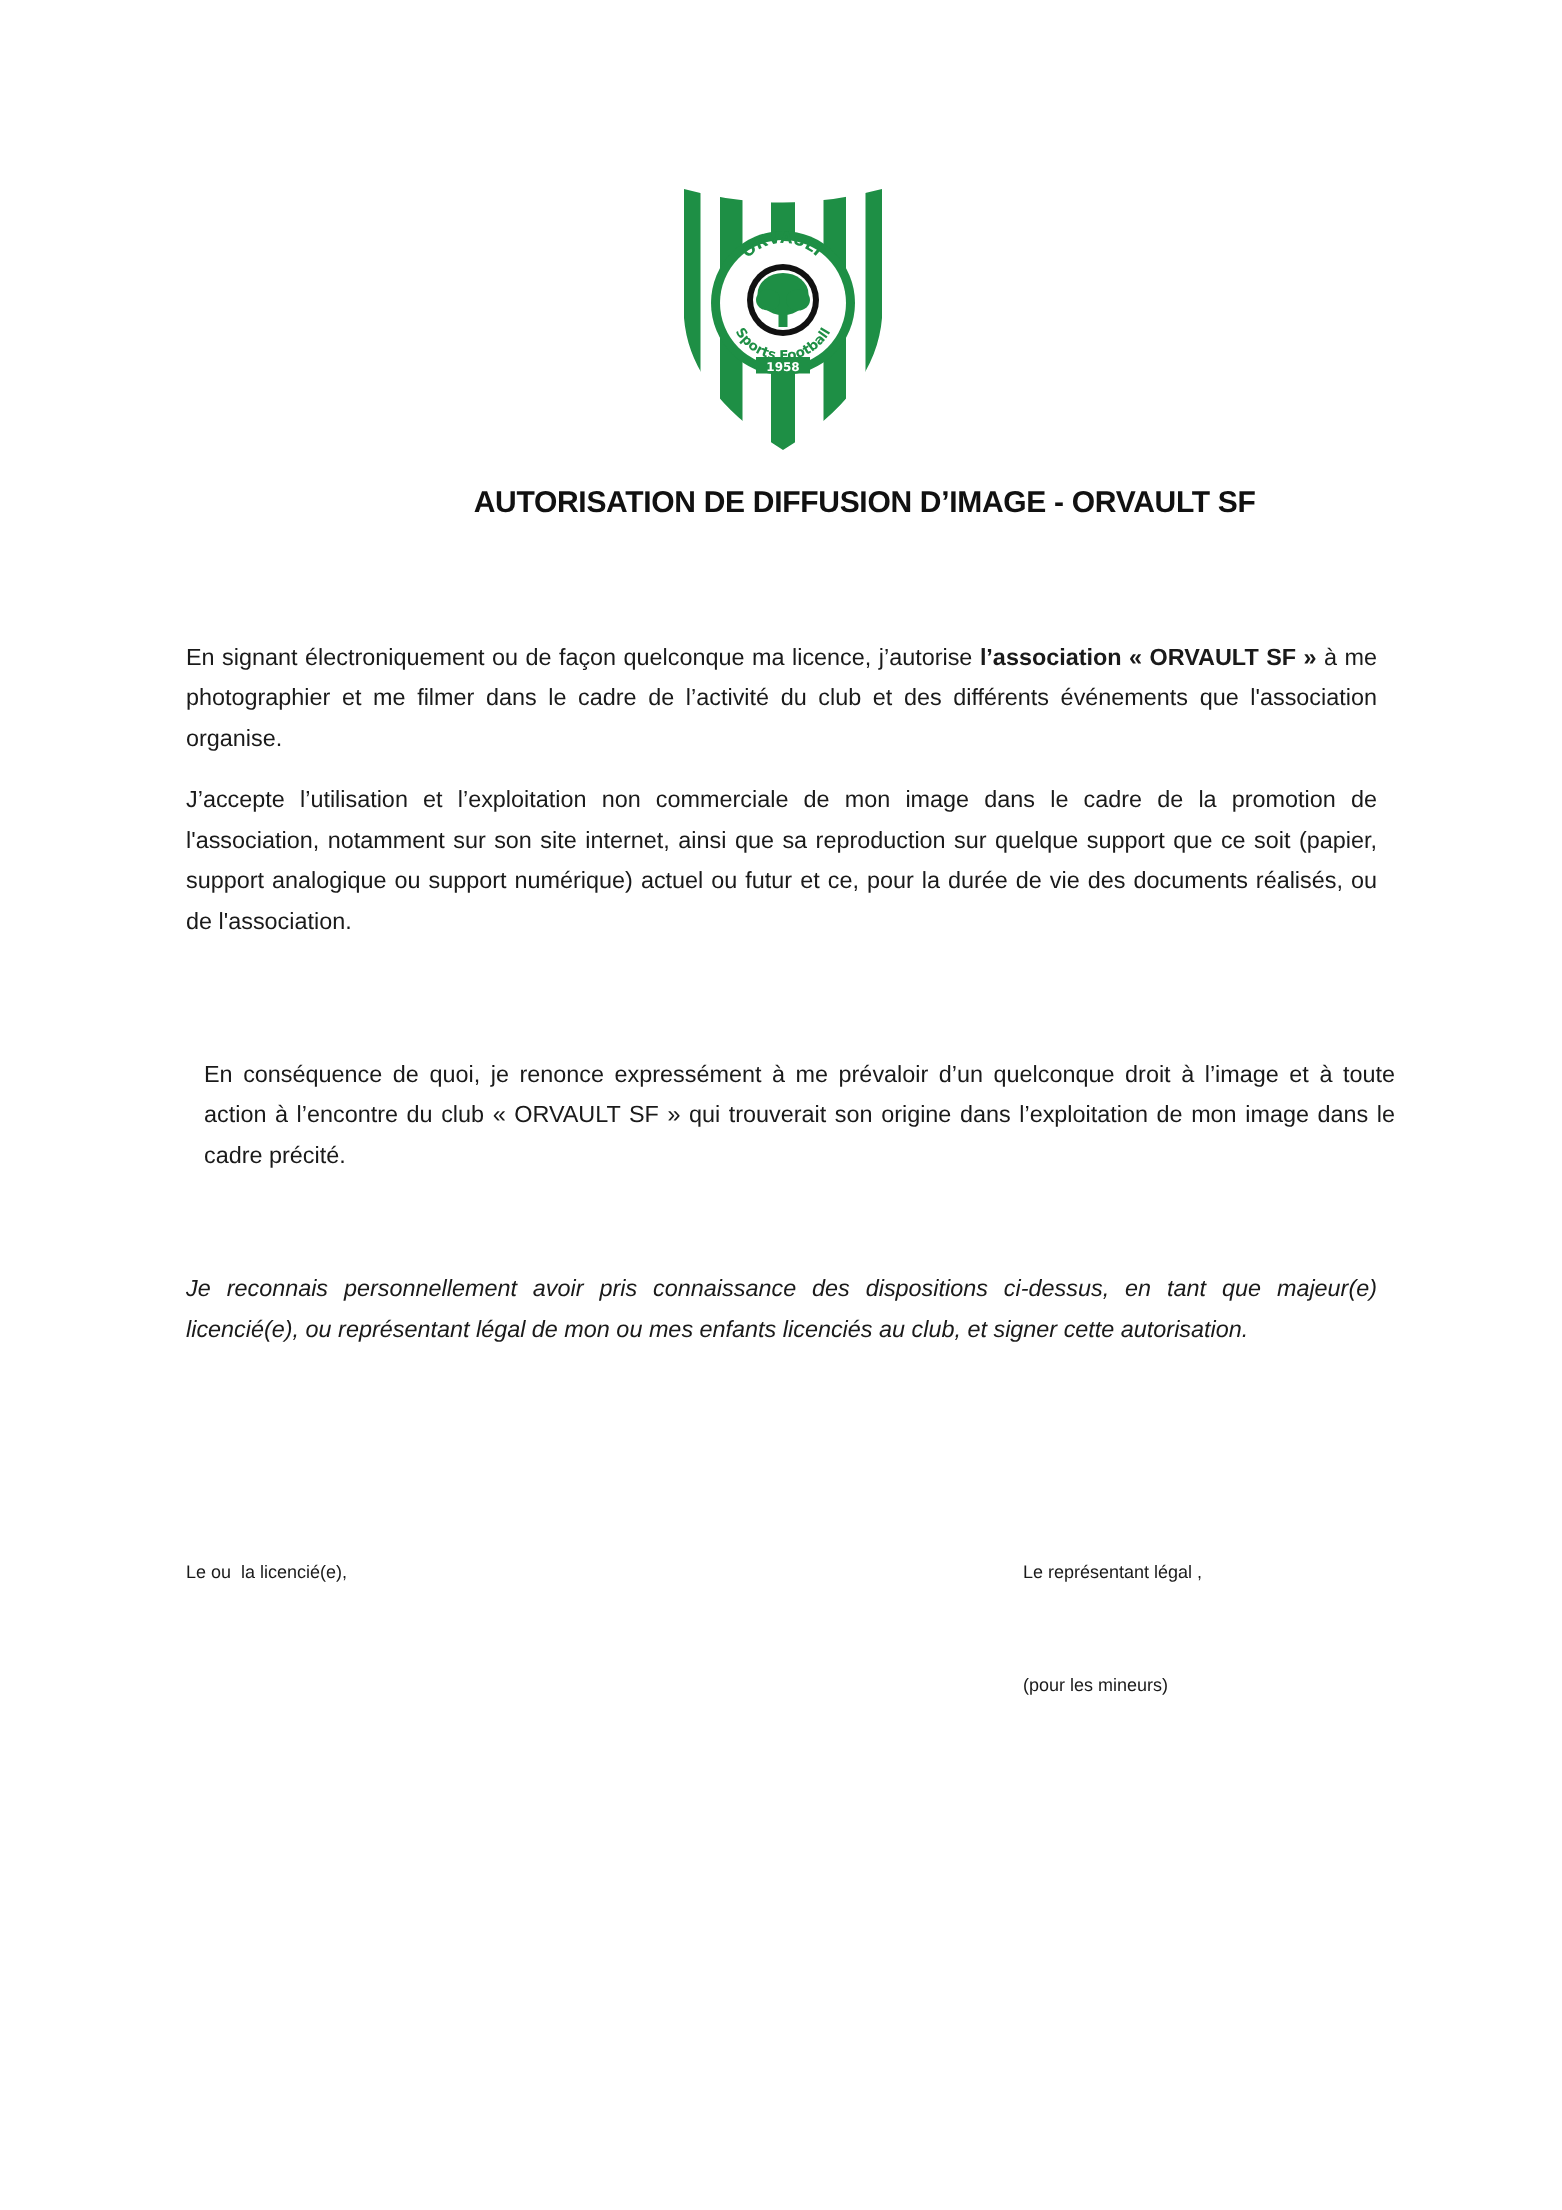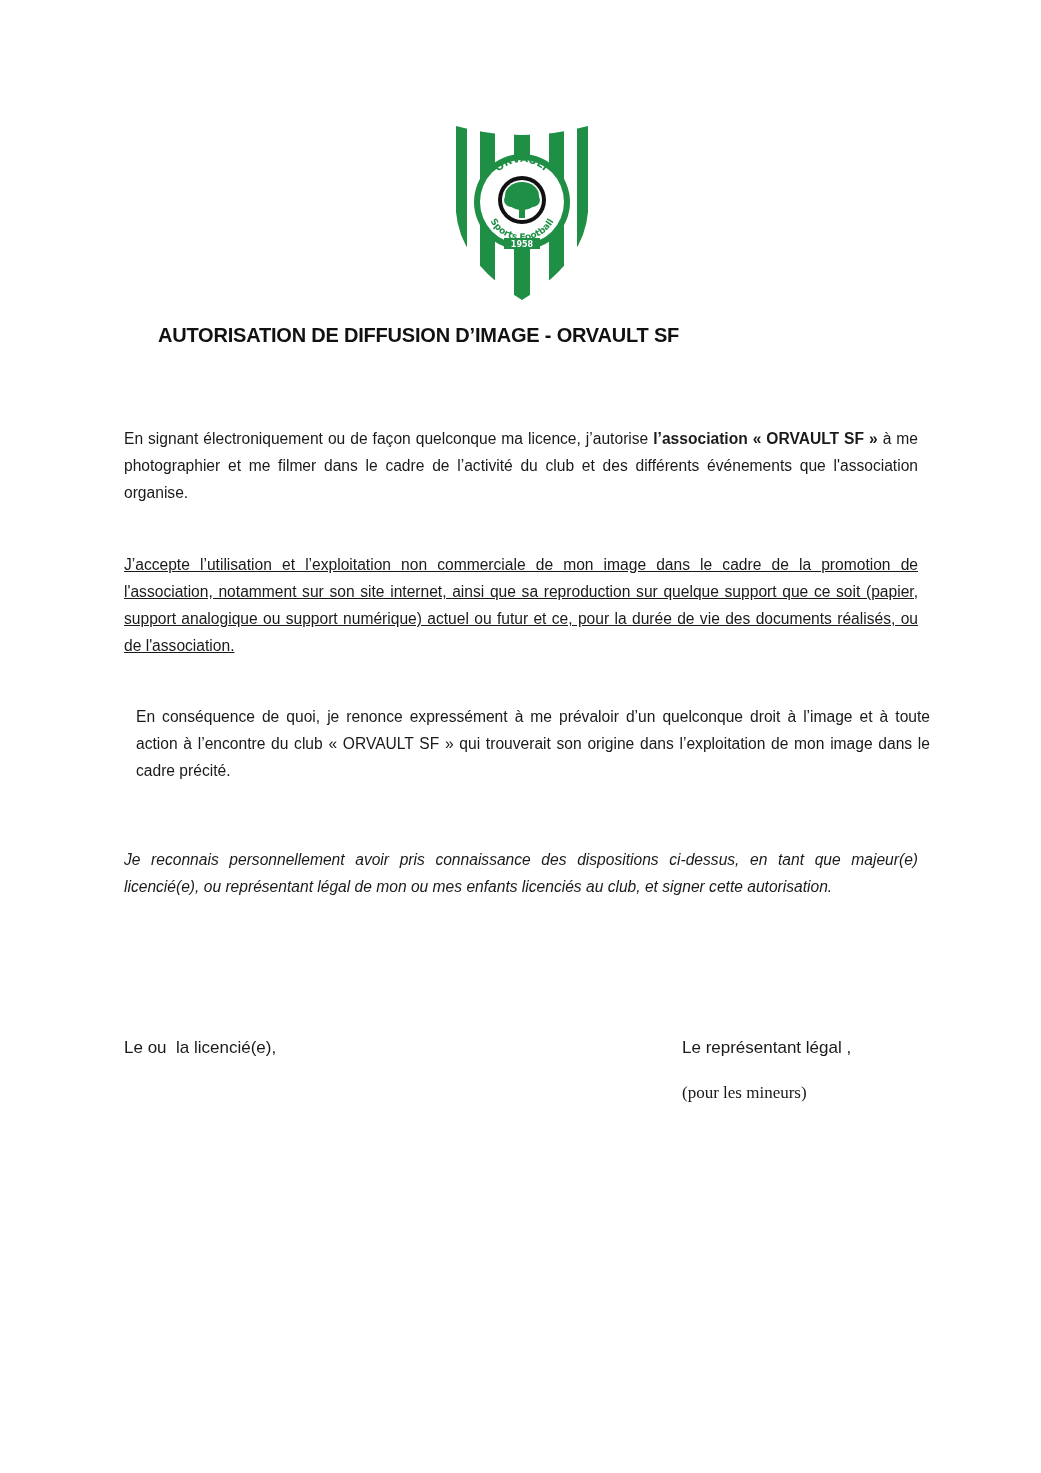--- a/index.html
+++ b/index.html
@@ -20,50 +20,50 @@
       left: 452px;
       top: 122px;
       width: 140px;
       height: 180px;
     }
     .title {
       position: absolute;
       left: 0;
       width: 837px;
       top: 324px;
-      text-align: center;
+      text-align: right;
       font-size: 20px;
       font-weight: bold;
       color: #111;
       letter-spacing: -0.2px;
     }
     .para {
       position: absolute;
       left: 124px;
       width: 794px;
       font-size: 15.6px;
       line-height: 27px;
       text-align: justify;
       color: #1a1a1a;
     }
     .p1 { top: 425px; }
-    .p2 { top: 551px; text-decoration: underline; }
+    .p2 { top: 520px; }
     .p3 { top: 703px; margin-left: 12px; }
     .p4 { top: 846px; word-spacing: 0px; font-style: italic; }
     b { font-weight: bold; }
     .sig {
       position: absolute;
-      font-size: 17px;
+      font-size: 12px;
       line-height: 22px;
       color: #1a1a1a;
       white-space: pre;
     }
     .sig-left { left: 124px; top: 1037px; }
     .sig-right { left: 682px; top: 1037px; }
-    .sig-right-sub { left: 682px; top: 1082px; font-family: Liberation Serif, serif; }
+    .sig-right-sub { left: 682px; top: 1112px; }
   </style>
 </head>
 <body>
 
 <div class="logo">
   <svg width="140" height="180" viewBox="0 0 140 180">
     <defs>
       <clipPath id="shield">
         <path d="M4,4 Q70,22 136,4 L136,90 Q132,140 70,178 Q8,140 4,90 Z"></path>
       </clipPath>

